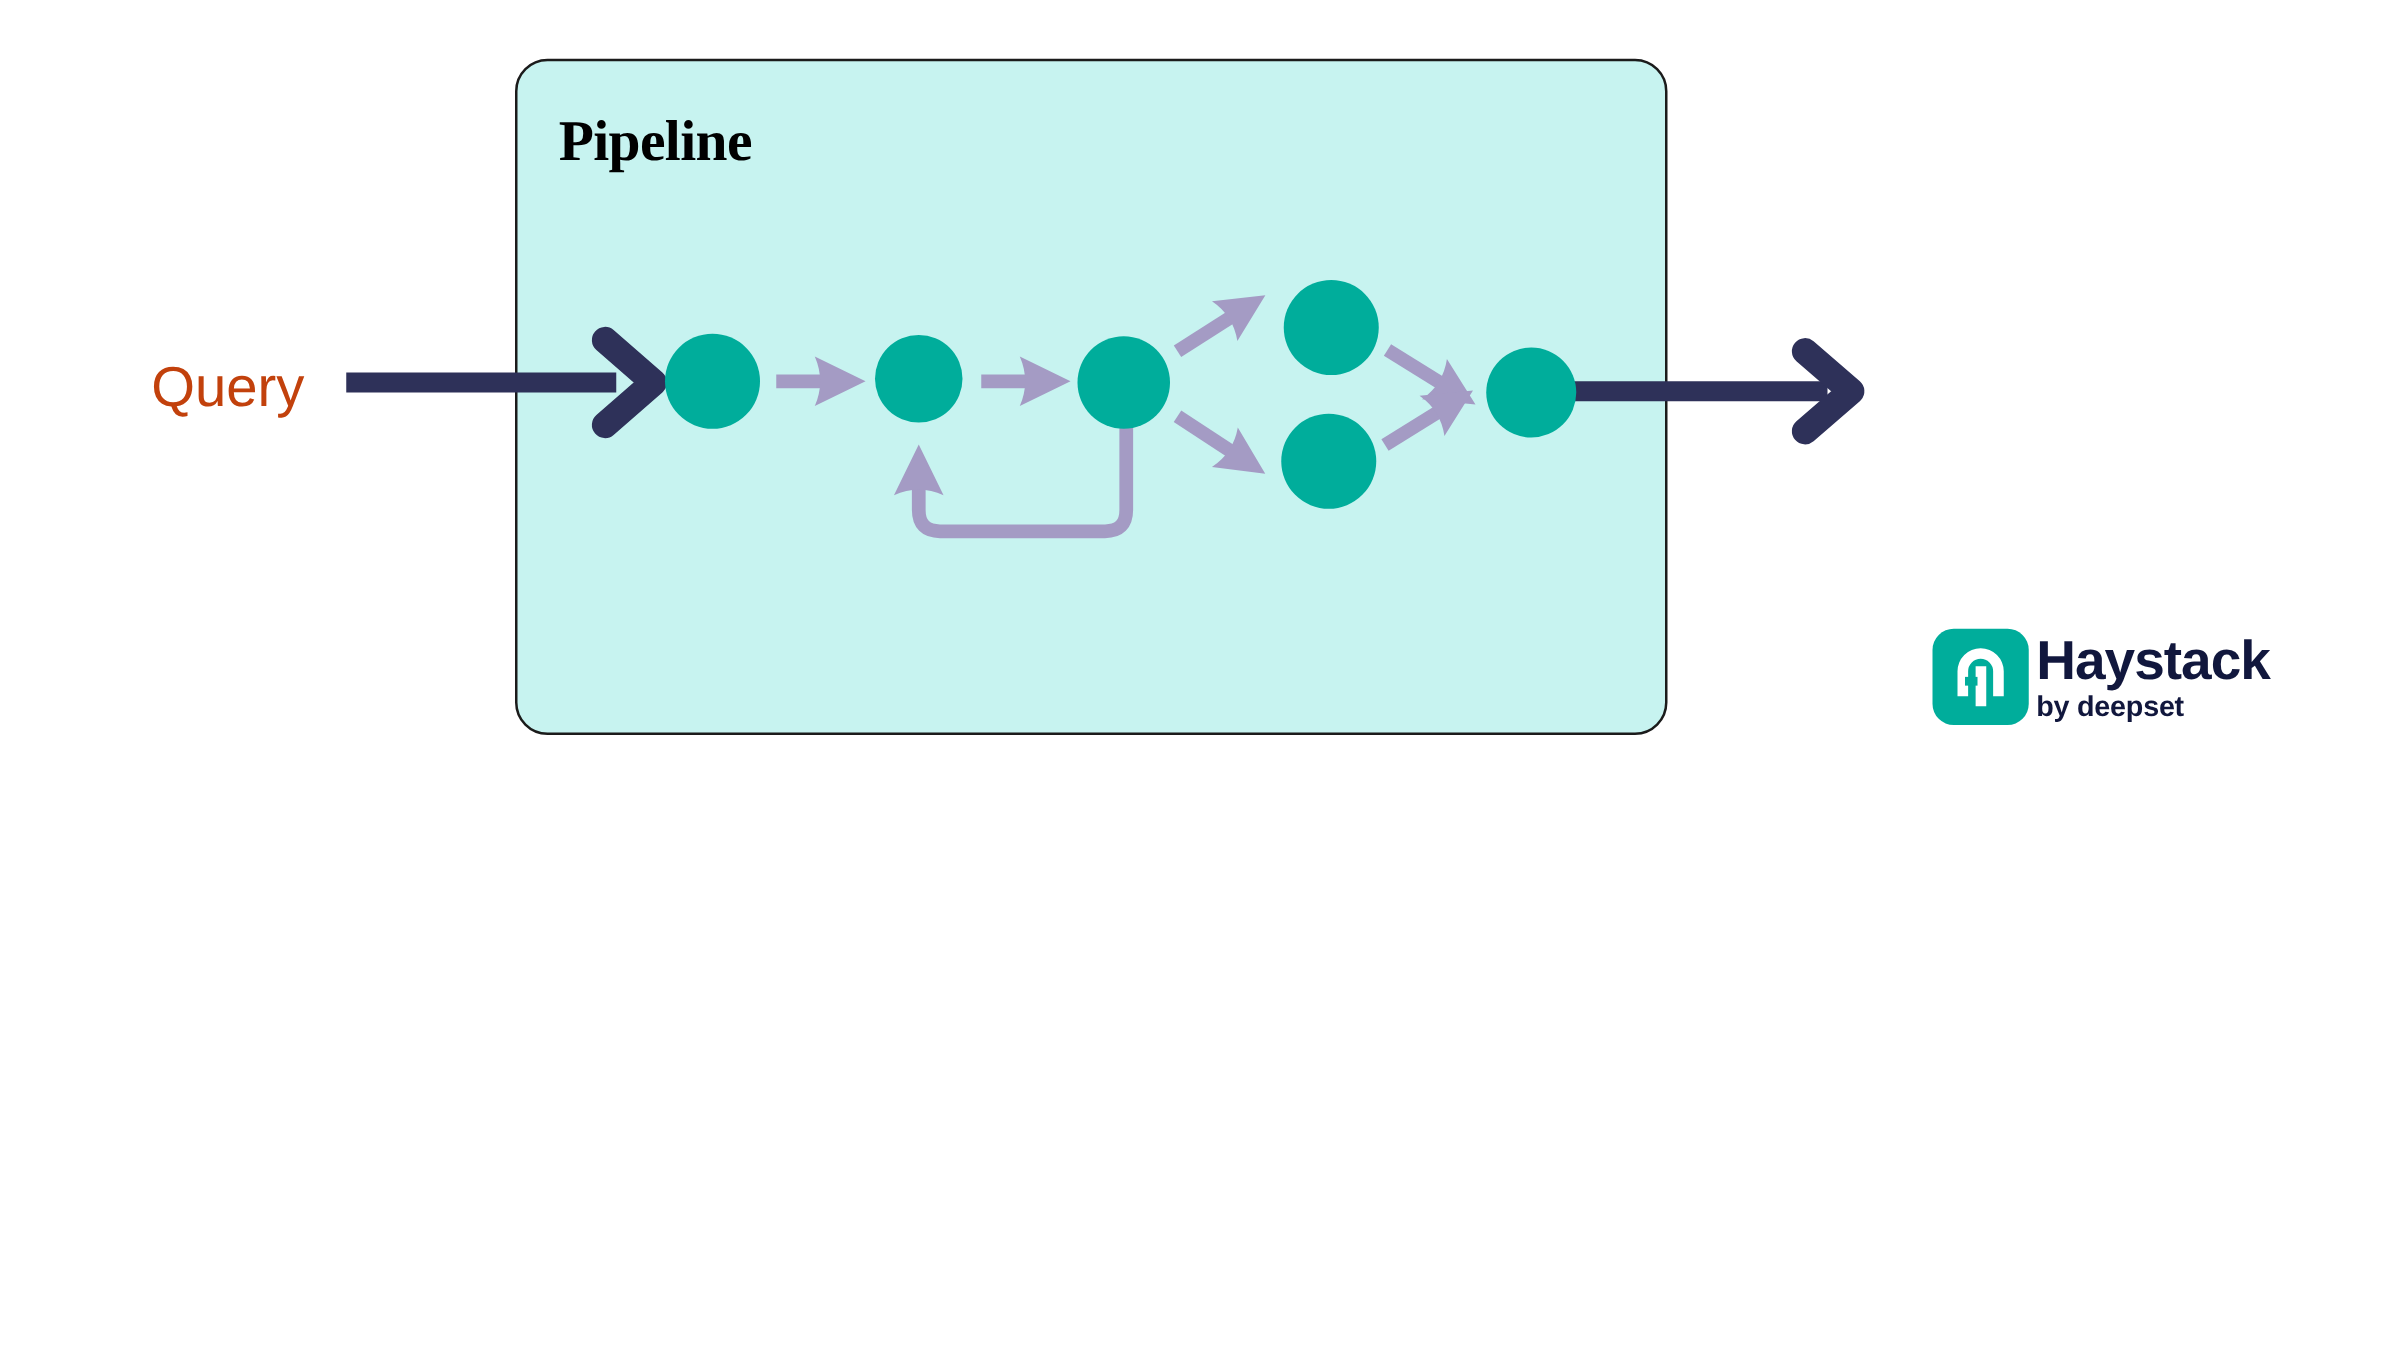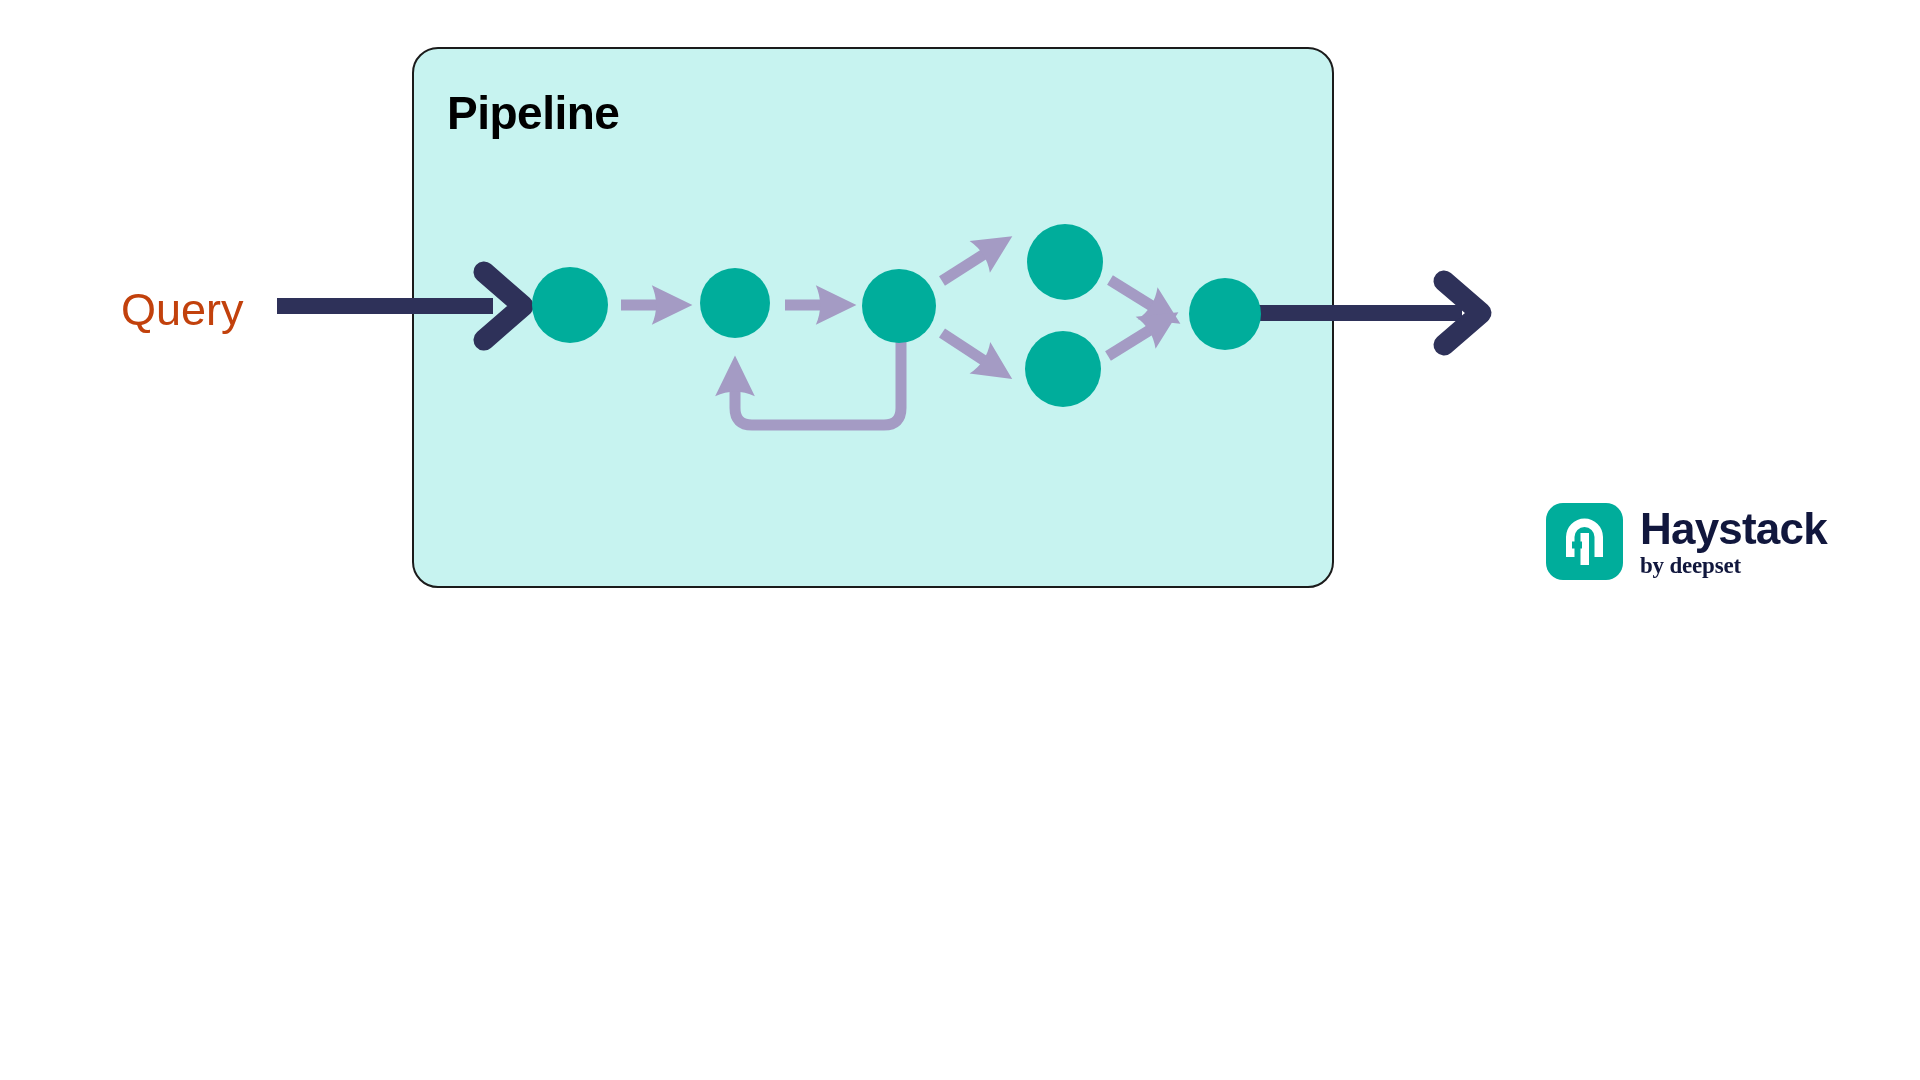--- a/index.html
+++ b/index.html
@@ -34,21 +34,21 @@
     background: #c7f3f0;
     border: 2.5px solid #1b1b1b;
     border-radius: 26px;
     box-sizing: border-box;
   }
 
   .pipeline-title {
     position: absolute;
     left: 447px;
     top: 86px;
-    font-family: Liberation Sans, sans-serif;
+    font-family: Liberation Serif, serif;
     font-size: 46px;
     font-weight: bold;
     letter-spacing: -0.5px;
     color: #000000;
     white-space: nowrap;
   }
 
   
   .io-label {
     position: absolute;
@@ -79,21 +79,21 @@
   }
   #graph * { pointer-events: auto; }
 
   
   .haystack-logo {
     position: absolute;
     left: 1546px;
     top: 503px;
     display: flex;
     align-items: center;
-    gap: 17px;
+    gap: 6px;
   }
   .logo-mark {
     width: 77px;
     height: 77px;
     border-radius: 17px;
     background: #00ad9b;
     flex: 0 0 auto;
     position: relative;
   }
   .logo-wordmark {
@@ -104,21 +104,21 @@
   }
   .logo-name {
     font-family: "Liberation Sans", sans-serif;
     font-size: 44px;
     font-weight: bold;
     color: #11173d;
     letter-spacing: -0.8px;
     line-height: 1.04;
   }
   .logo-sub {
-    font-family: Liberation Serif, serif;
+    font-family: Liberation Sans, sans-serif;
     font-size: 23px;
     font-weight: bold;
     color: #11173d;
     letter-spacing: -0.2px;
     margin-top: 3px;
   }
 </style>
 </head>
 <body>
 

